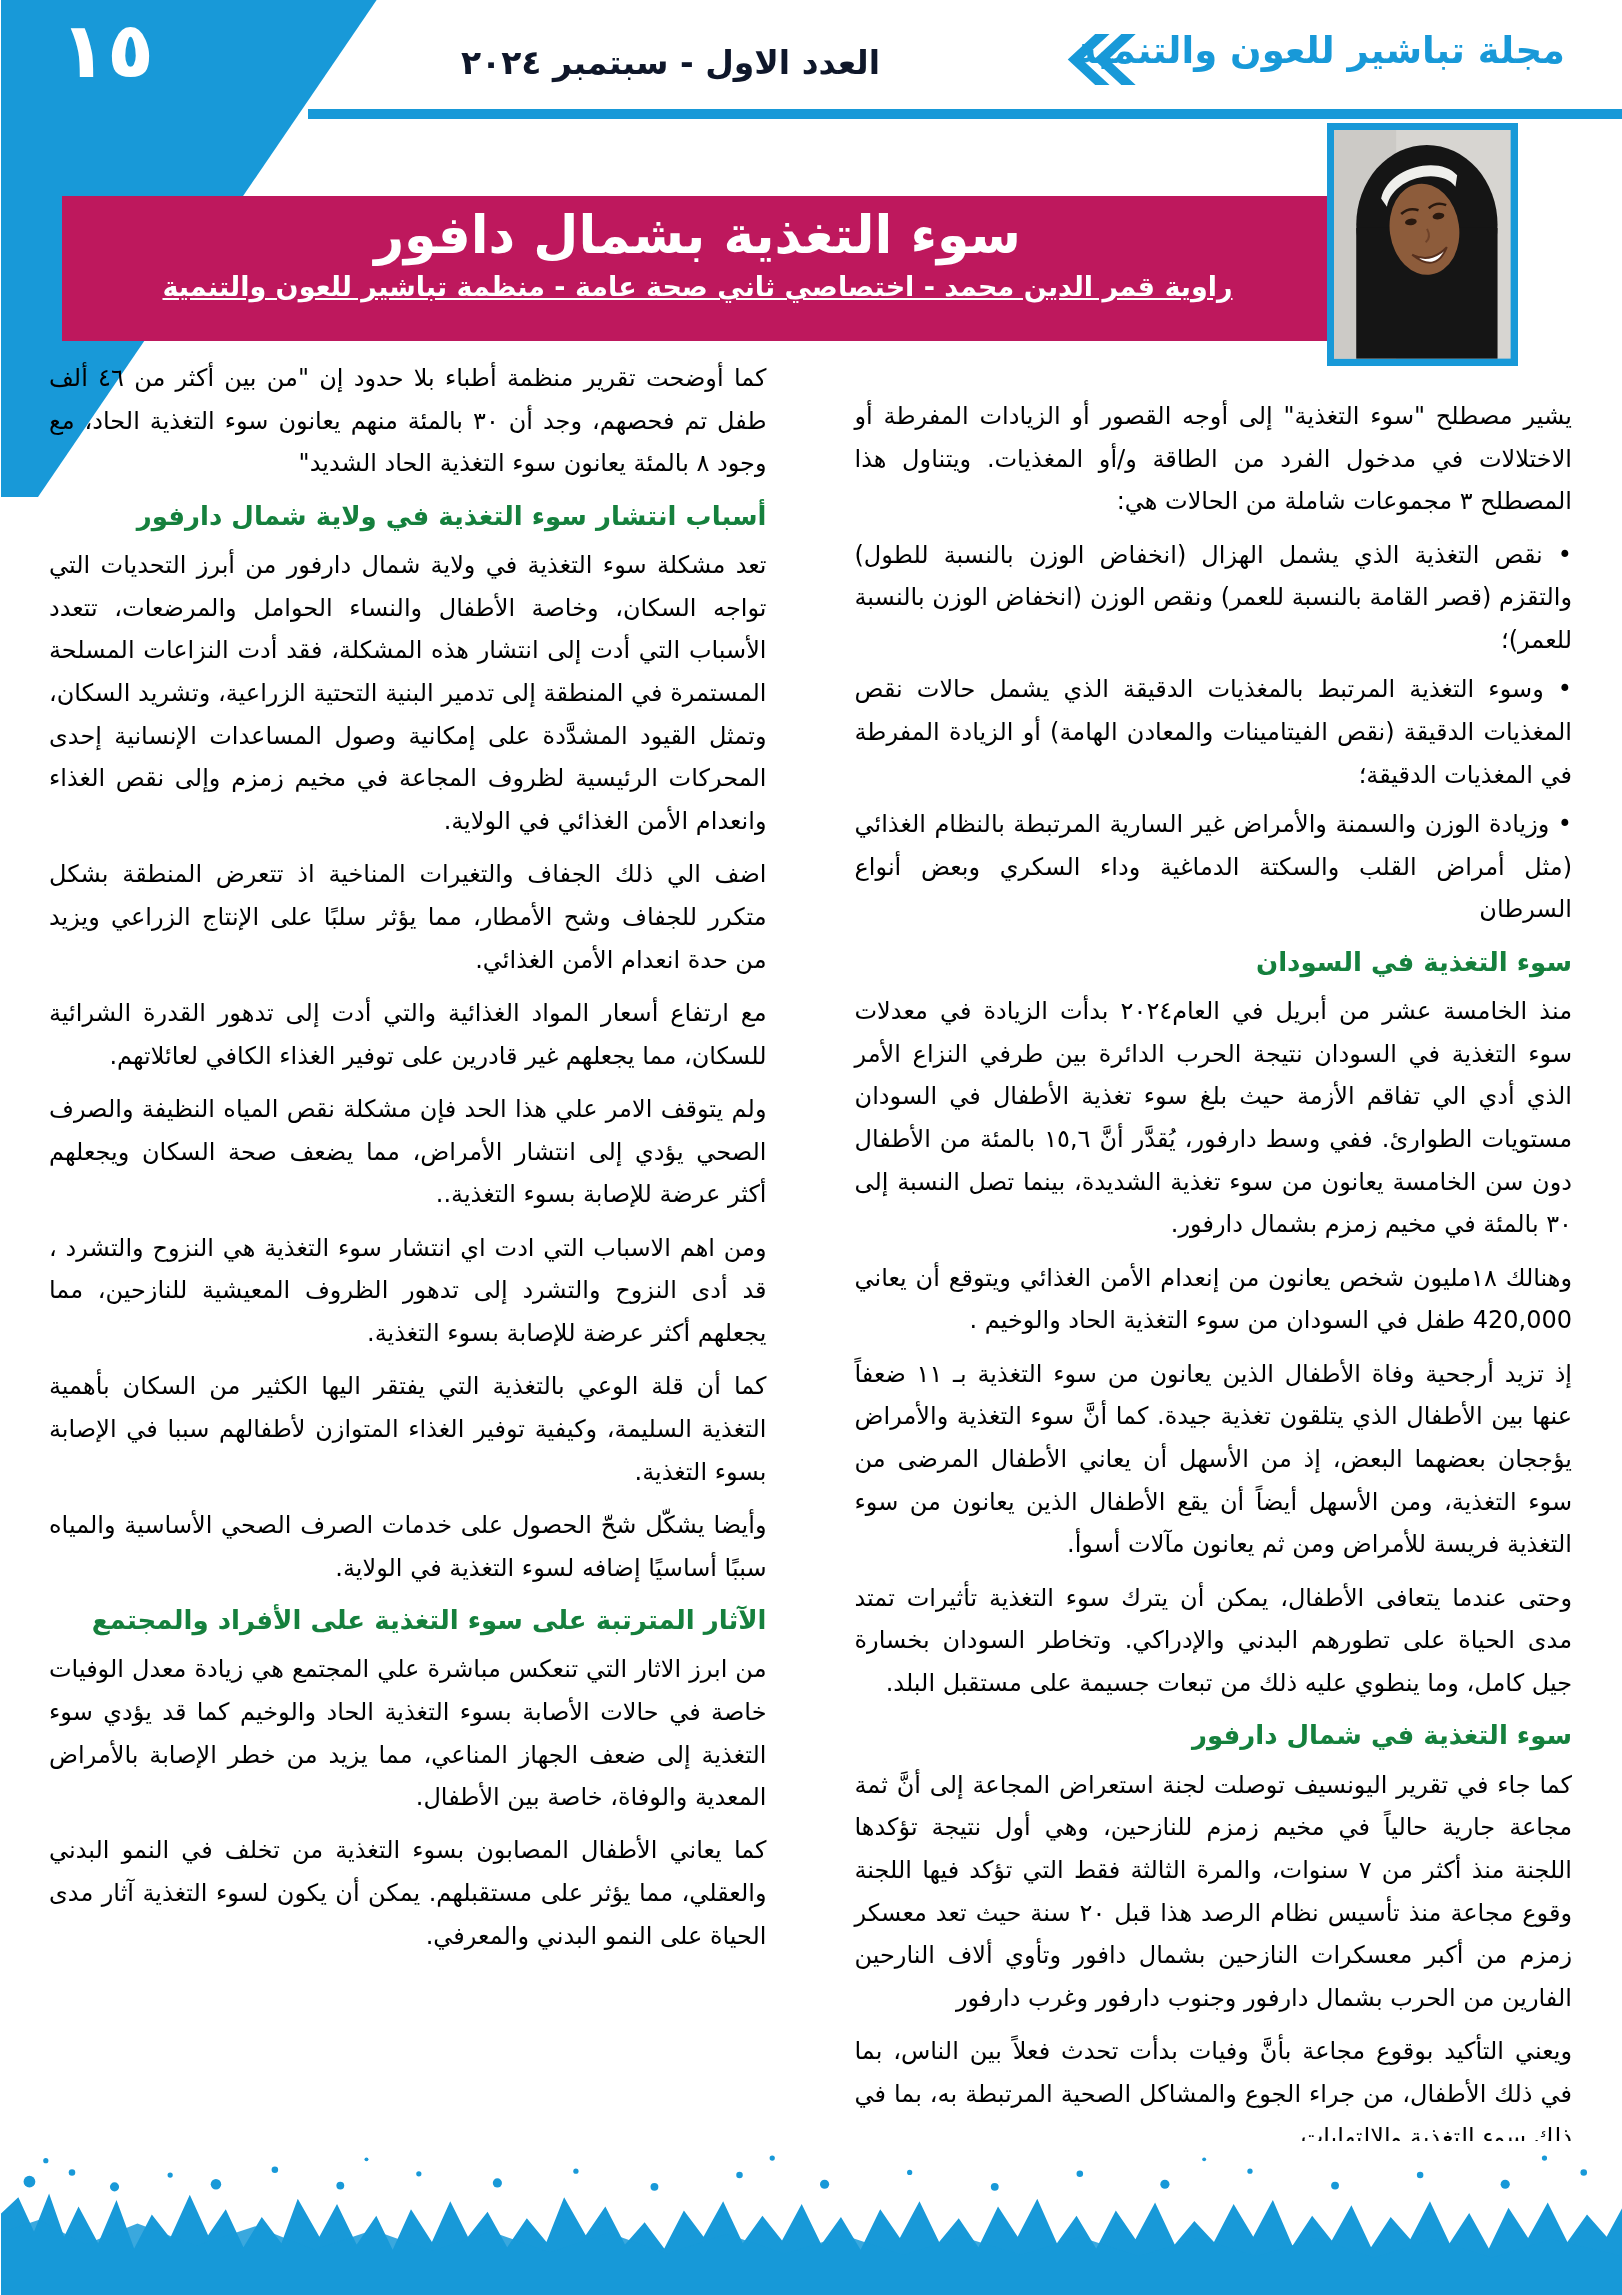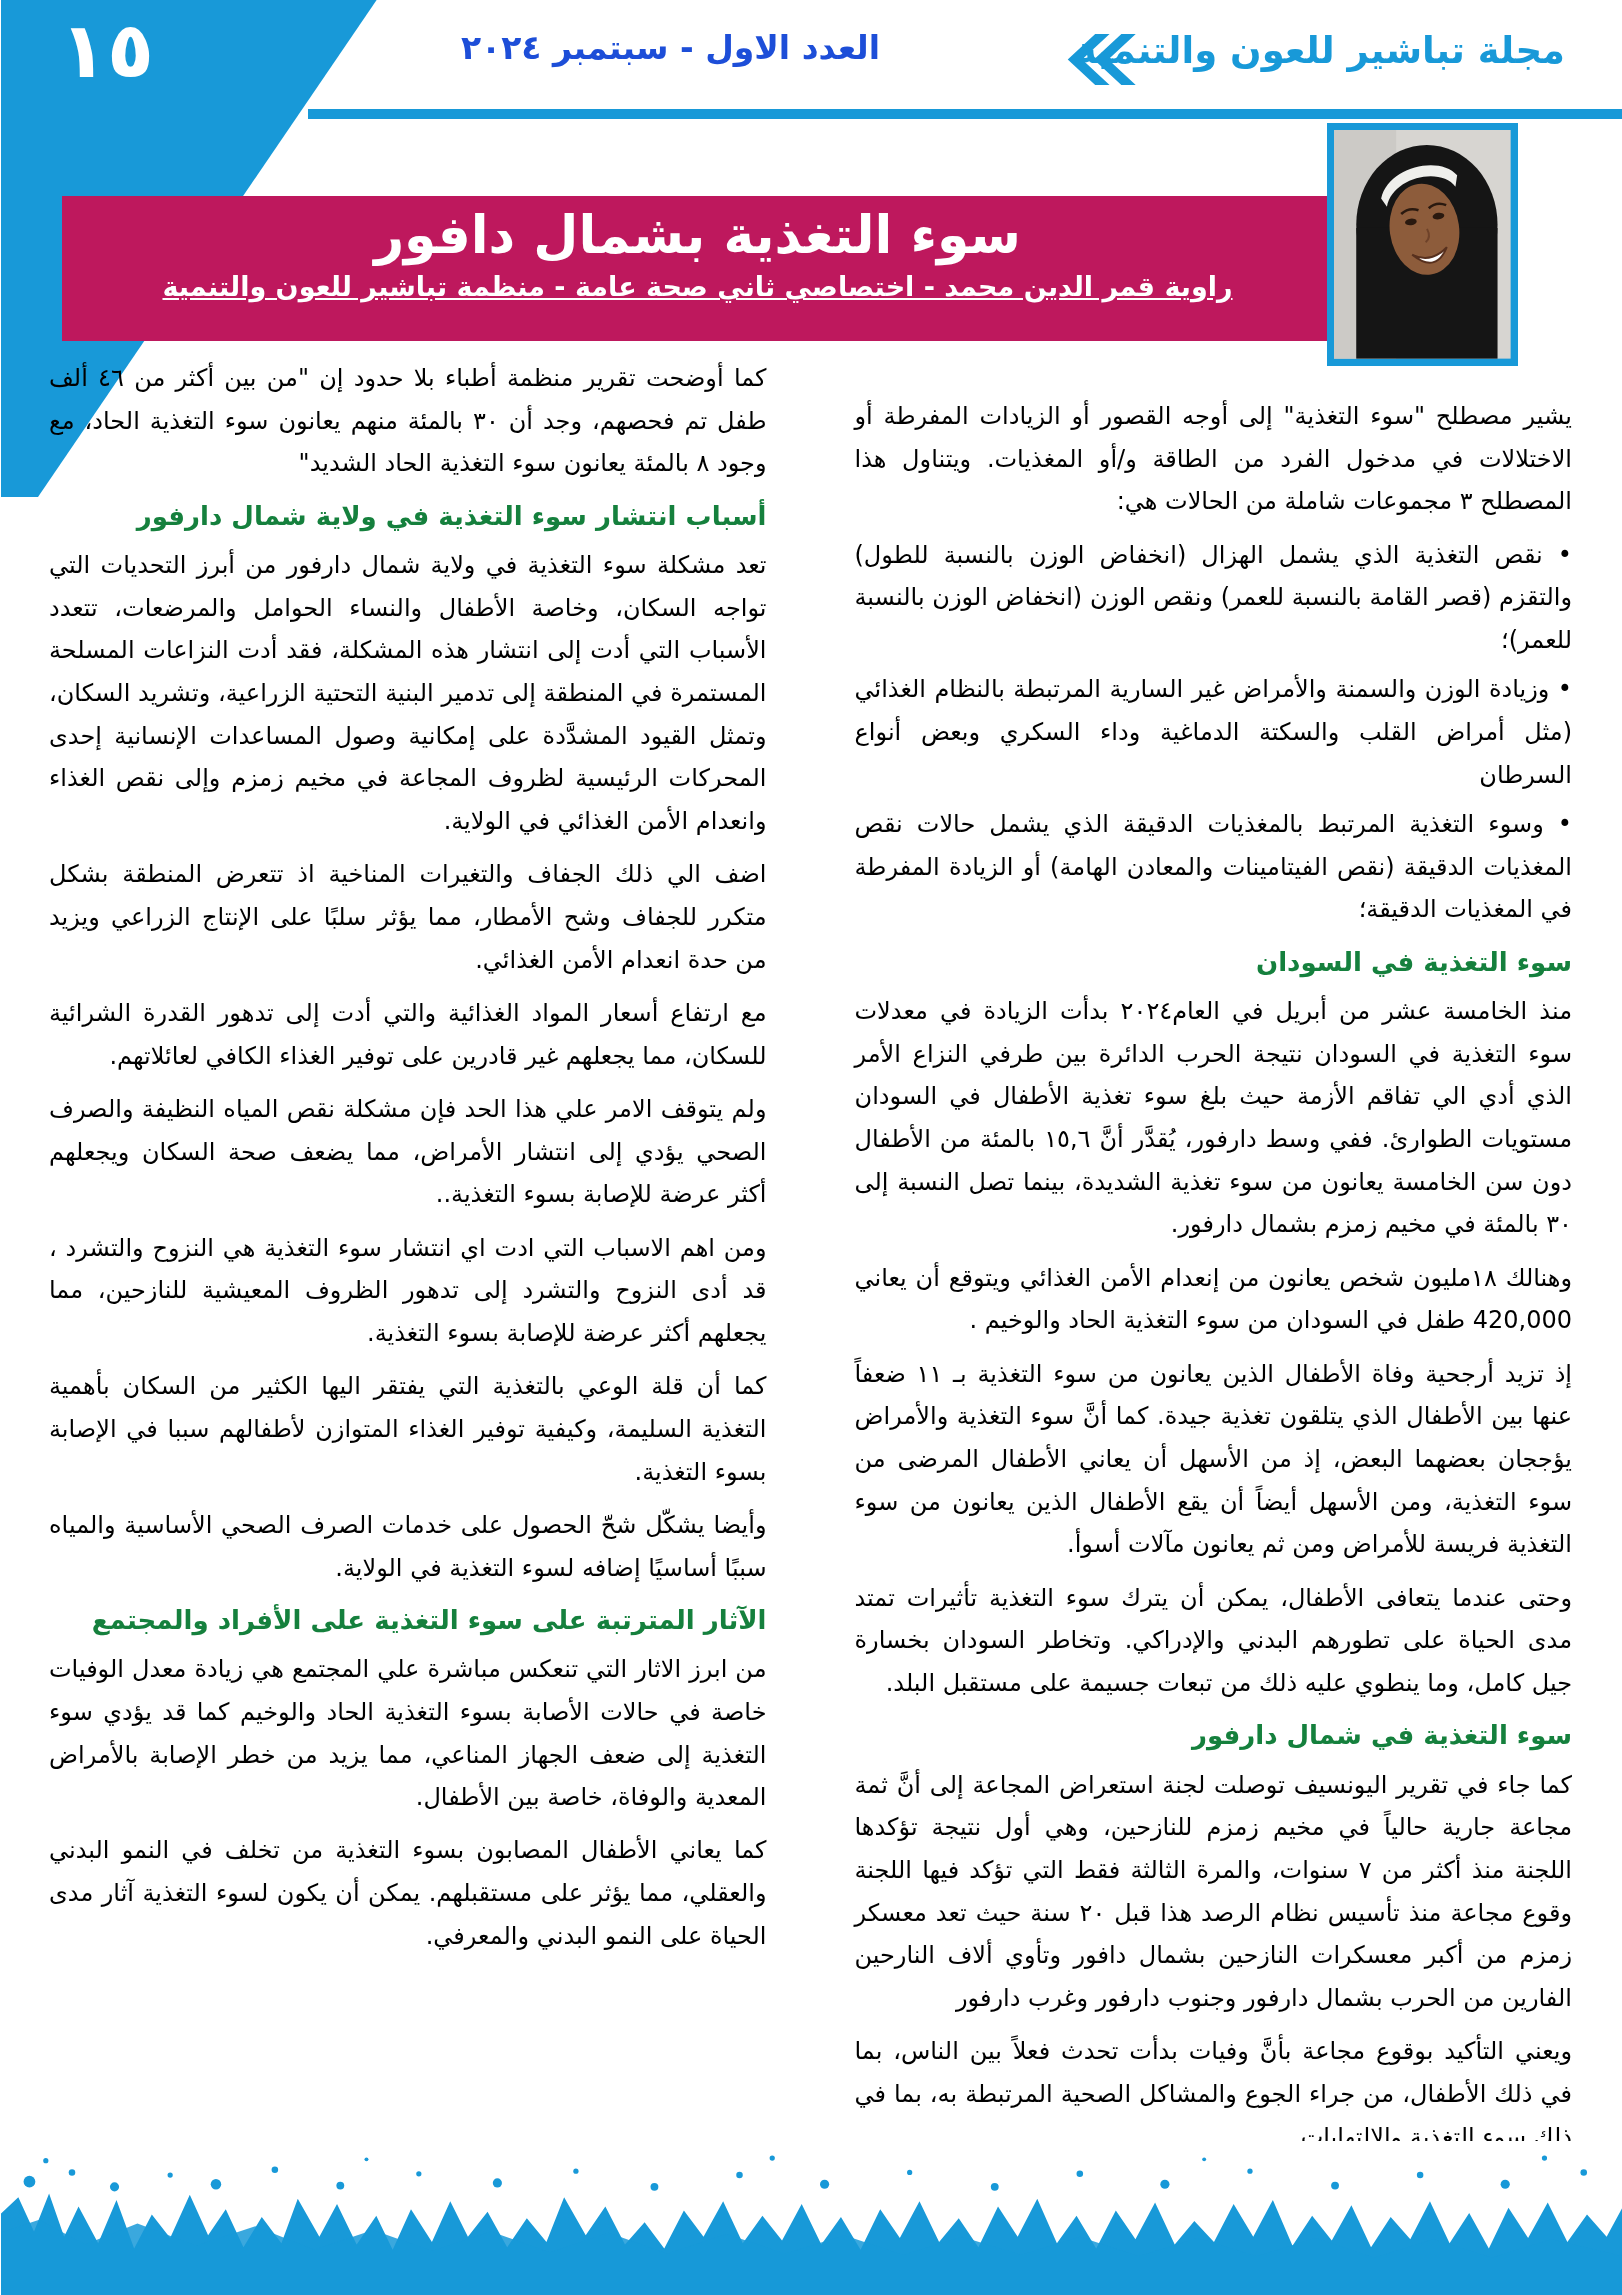--- a/index.html
+++ b/index.html
@@ -12,21 +12,21 @@
   .page-num{
     position:absolute;top:9.2px;left:60px;color:#ffffff;
     font-size:77px;font-weight:bold;line-height:1.1;direction:rtl;
   }
   .magazine-name{
     position:absolute;top:29px;right:58px;color:#1899d8;
     font-size:37px;font-weight:bold;white-space:nowrap;
   }
   .chevrons{position:absolute;top:34px;right:487px;width:79px;height:51px;}
   .issue-info{
-    position:absolute;top:28px;right:743px;color:#1d4ed8;
+    position:absolute;top:43px;right:743px;color:#0f172a;
     font-size:33px;font-weight:bold;white-space:nowrap;letter-spacing:0.7px;text-align:center;
   }
   .header-rule{
     position:absolute;top:109px;left:308px;right:0;height:9.8px;background:#1899d8;
   }
   
   .title-banner{
     position:absolute;top:196px;left:62px;width:1271px;height:145px;
     background:#be185d;color:#ffffff;text-align:center;box-sizing:border-box;
     padding-top:6.5px;
@@ -99,22 +99,22 @@
       <path d="M114,188 Q140,206 168,184 Q146,222 114,188 Z" fill="#ffffff" stroke="#57301e" stroke-width="3"></path>
     </g>
   </svg>
 </div>
 
 <main class="columns">
 
   <div class="col col-right">
     <p>يشير مصطلح "سوء التغذية" إلى أوجه القصور أو الزيادات المفرطة أو الاختلالات في مدخول الفرد من الطاقة و/أو المغذيات. ويتناول هذا المصطلح ٣ مجموعات شاملة من الحالات هي:</p>
     <p class="tight">•  نقص التغذية الذي يشمل الهزال (انخفاض الوزن بالنسبة للطول) والتقزم (قصر القامة بالنسبة للعمر) ونقص الوزن (انخفاض الوزن بالنسبة للعمر)؛</p>
+    <p class="tight">•  وسوء التغذية المرتبط بالمغذيات الدقيقة الذي يشمل حالات نقص المغذيات الدقيقة (نقص الفيتامينات والمعادن الهامة) أو الزيادة المفرطة في المغذيات الدقيقة؛</p>
     <p class="tight">•  وزيادة الوزن والسمنة والأمراض غير السارية المرتبطة بالنظام الغذائي (مثل أمراض القلب والسكتة الدماغية وداء السكري وبعض أنواع السرطان</p>
-    <p class="tight">•  وسوء التغذية المرتبط بالمغذيات الدقيقة الذي يشمل حالات نقص المغذيات الدقيقة (نقص الفيتامينات والمعادن الهامة) أو الزيادة المفرطة في المغذيات الدقيقة؛</p>
     <h2>سوء التغذية في السودان</h2>
     <p>منذ الخامسة عشر من أبريل في العام٢٠٢٤ بدأت الزيادة في معدلات سوء التغذية في السودان نتيجة الحرب الدائرة بين طرفي النزاع الأمر الذي أدي الي تفاقم الأزمة  حيث بلغ سوء تغذية الأطفال في السودان مستويات الطوارئ. ففي وسط دارفور، يُقدَّر أنَّ ١٥,٦ بالمئة من الأطفال دون سن الخامسة يعانون من سوء تغذية الشديدة، بينما تصل النسبة إلى ٣٠ بالمئة في مخيم زمزم بشمال دارفور.</p>
     <p>وهنالك ١٨مليون شخص يعانون من إنعدام الأمن الغذائي ويتوقع أن يعاني 420,000 طفل في السودان من سوء التغذية الحاد والوخيم .</p>
     <p>إذ تزيد أرجحية وفاة الأطفال الذين يعانون من سوء التغذية بـ ١١ ضعفاً عنها بين الأطفال الذي يتلقون تغذية جيدة. كما أنَّ سوء التغذية والأمراض يؤججان بعضهما البعض، إذ من الأسهل أن يعاني الأطفال المرضى من سوء التغذية، ومن الأسهل أيضاً أن يقع الأطفال الذين يعانون من سوء التغذية فريسة للأمراض ومن ثم يعانون مآلات أسوأ.</p>
     <p>وحتى عندما يتعافى الأطفال، يمكن أن يترك سوء التغذية تأثيرات تمتد مدى الحياة على تطورهم البدني والإدراكي. وتخاطر السودان بخسارة جيل كامل، وما ينطوي عليه ذلك من تبعات جسيمة على مستقبل البلد.</p>
     <h2>سوء التغذية في شمال دارفور</h2>
     <p>كما جاء في تقرير اليونسيف توصلت لجنة استعراض المجاعة إلى أنَّ ثمة مجاعة جارية حالياً في مخيم زمزم للنازحين، وهي أول نتيجة تؤكدها اللجنة منذ أكثر من ٧ سنوات، والمرة الثالثة فقط التي تؤكد فيها اللجنة وقوع مجاعة منذ تأسيس نظام الرصد هذا قبل ٢٠ سنة حيث تعد معسكر زمزم من أكبر معسكرات النازحين بشمال دافور وتأوي ألاف النارحين الفارين من الحرب بشمال دارفور وجنوب دارفور وغرب دارفور</p>
     <p>ويعني التأكيد بوقوع مجاعة بأنَّ وفيات بدأت تحدث فعلاً بين الناس، بما في ذلك الأطفال، من جراء الجوع والمشاكل الصحية المرتبطة به، بما في ذلك سوء التغذية والالتهابات.</p>
   </div>
 

